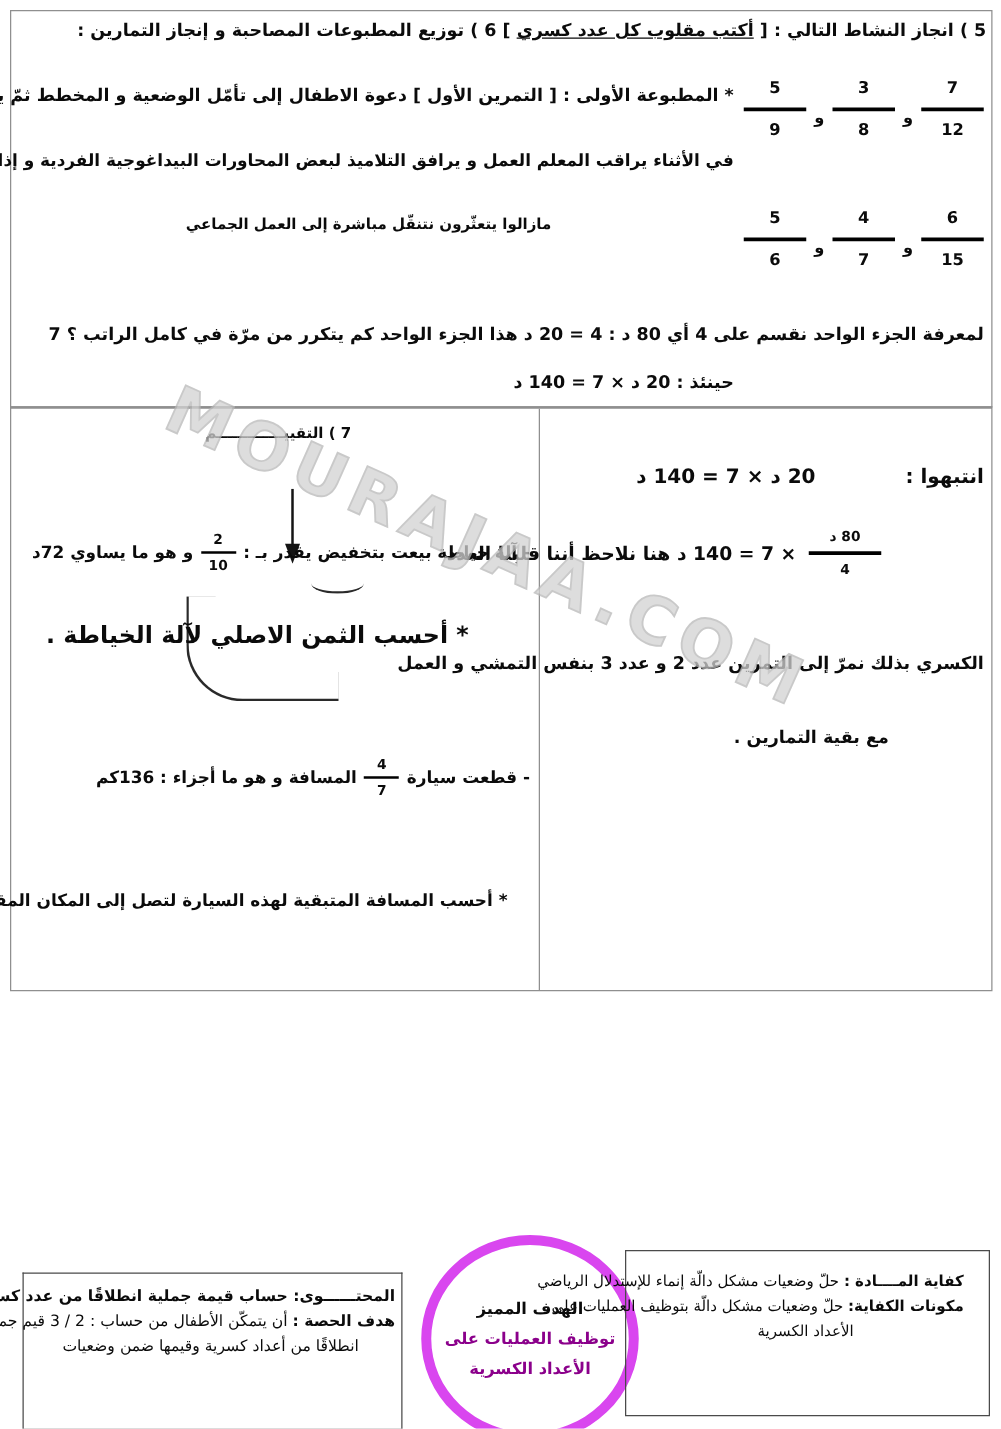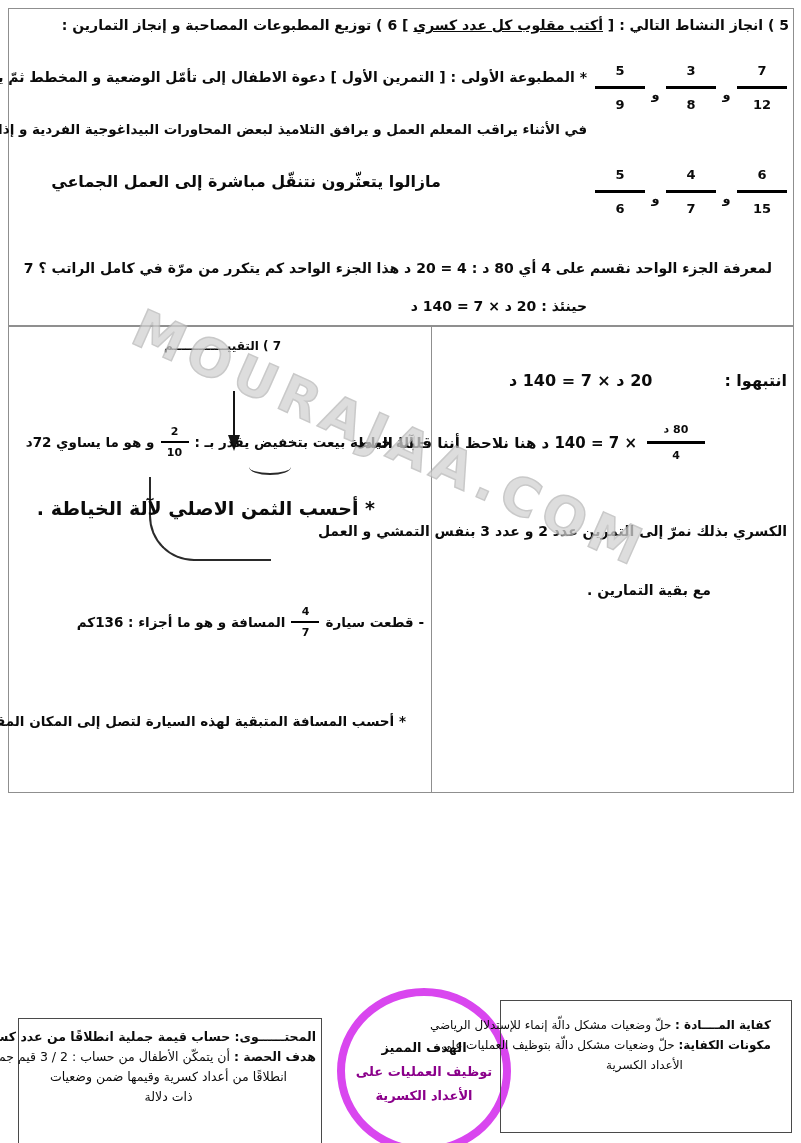--- a/index.html
+++ b/index.html
@@ -5,23 +5,23 @@
   html,body{margin:0;padding:0;background:#fff;}
   #page{position:relative;width:801px;height:1143px;background:#fff;overflow:hidden;
         font-family:"DejaVu Sans",sans-serif;direction:rtl;color:#0b0b0b;font-weight:bold;}
   .abs{position:absolute;white-space:nowrap;}
   
   .topbox{position:absolute;left:8px;top:8px;width:784px;height:316px;border:1px solid #8f8f8f;}
   .t-l1{top:8px;right:4px;font-size:14px;}
   .t-l1 .u{text-decoration:underline;}
   .t-l2{top:60px;right:206px;font-size:14px;}
   .t-l3{top:112px;right:206px;font-size:13.5px;}
-  .t-l4{top:163px;right:352px;font-size:16px;}
+  .t-l4{top:163px;right:352px;font-size:12px;}
   .t-l5{top:207px;right:206px;font-size:14px;}
-  .t-l6{top:251px;right:21px;font-size:14px;}
+  .t-l6{top:251px;right:6px;font-size:14px;}
   .t-l7{top:289px;right:206px;font-size:14px;}
   
   .frac-row{position:absolute;right:6px;width:192px;display:flex;direction:ltr;justify-content:space-between;}
   .frow1{top:54px;}
   .frow2{top:158px;}
   .frac{display:inline-flex;flex-direction:column;align-items:center;vertical-align:middle;}
   .frac .bar{border-top:3px solid #000;width:100%;height:0;}
   .bigfrac{width:50px;font-size:13px;}
   .bigfrac .num{margin-bottom:8px;}
   .bigfrac .den{margin-top:8px;}
@@ -177,21 +177,20 @@
     </div>
     <div class="abs q-task2">* أحسب المسافة المتبقية لهذه السيارة لتصل إلى المكان المقصود ؟</div>
   </div>
 
   <div class="watermark">MOURAJAA.COM</div>
 
   <div class="bbox-left">
     <div class="row"><span class="lab">المحتــــــوى:</span><span class="txt1"> حساب قيمة جملية انطلاقًا من عدد كسري و قيمته 1</span></div>
     <div class="row"><span class="lab">هدف الحصة :</span><span class="txt2"> أن يتمكّن الأطفال من حساب : 2 / 3 قيم جملية</span></div>
     <div class="row c">انطلاقًا من أعداد كسرية وقيمها ضمن وضعيات</div>
-    <div class="row c">ذات دلالة</div>
   </div>
 
   <div class="ellipse">
     <div>الهدف المميز</div>
     <div class="purple">توظيف العمليات على</div>
     <div class="purple">الأعداد الكسرية</div>
   </div>
 
   <div class="bbox-right">
     <div class="row"><span class="lab">كفاية المــــادة :</span><span class="txt"> حلّ وضعيات مشكل دالّة إنماء للإستدلال الرياضي</span></div>

